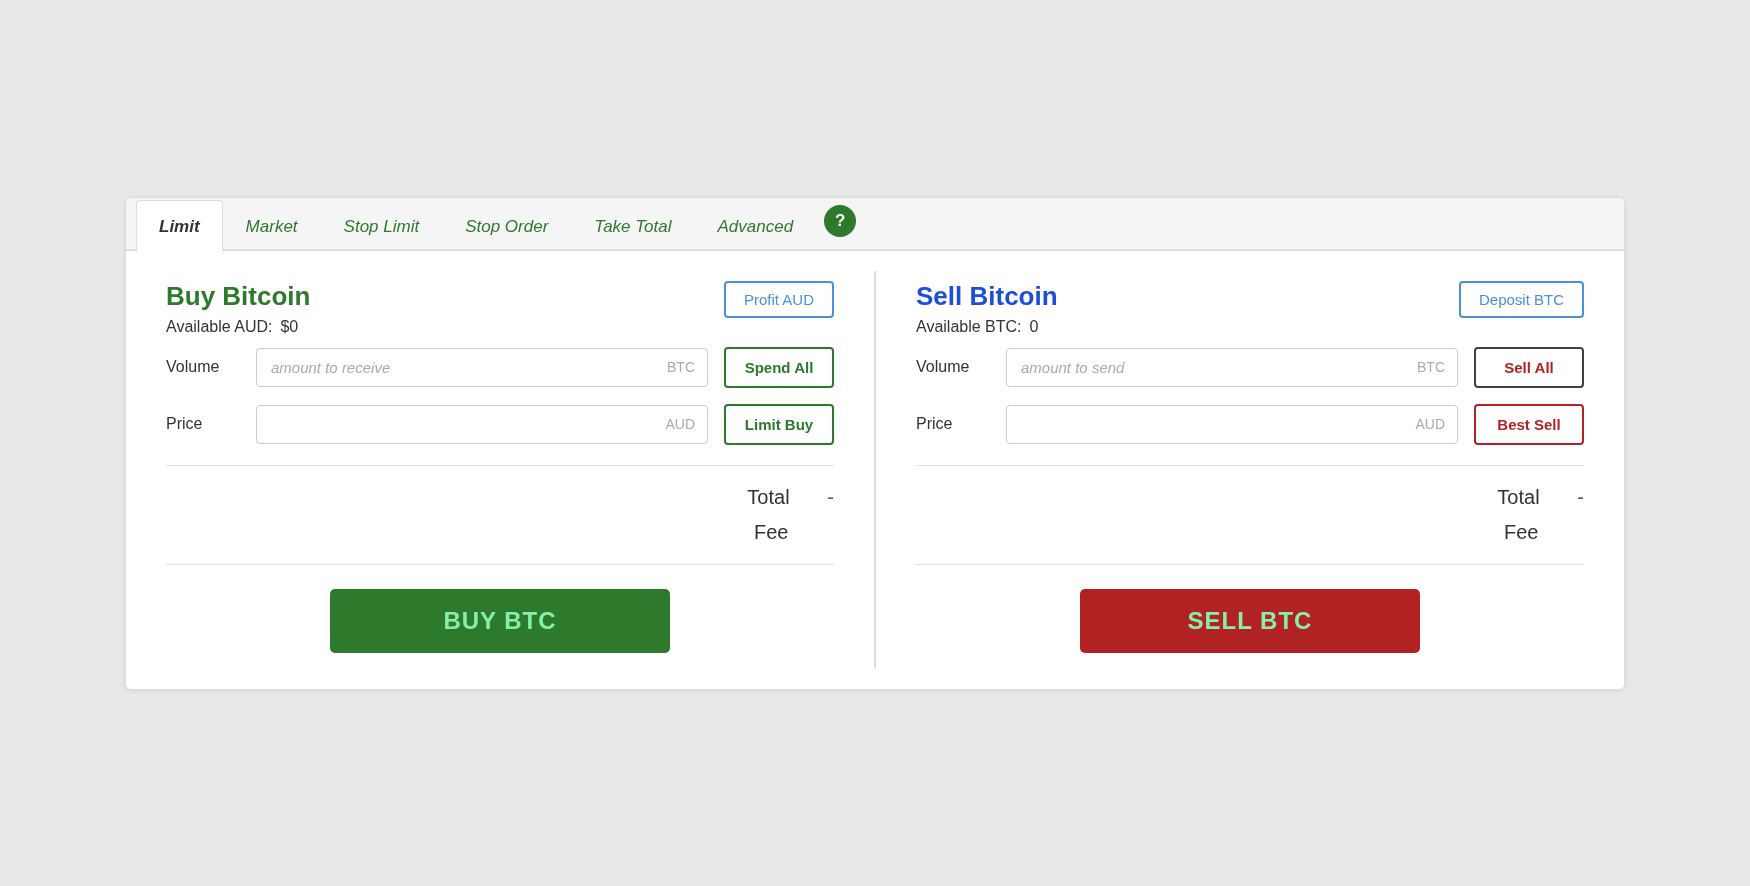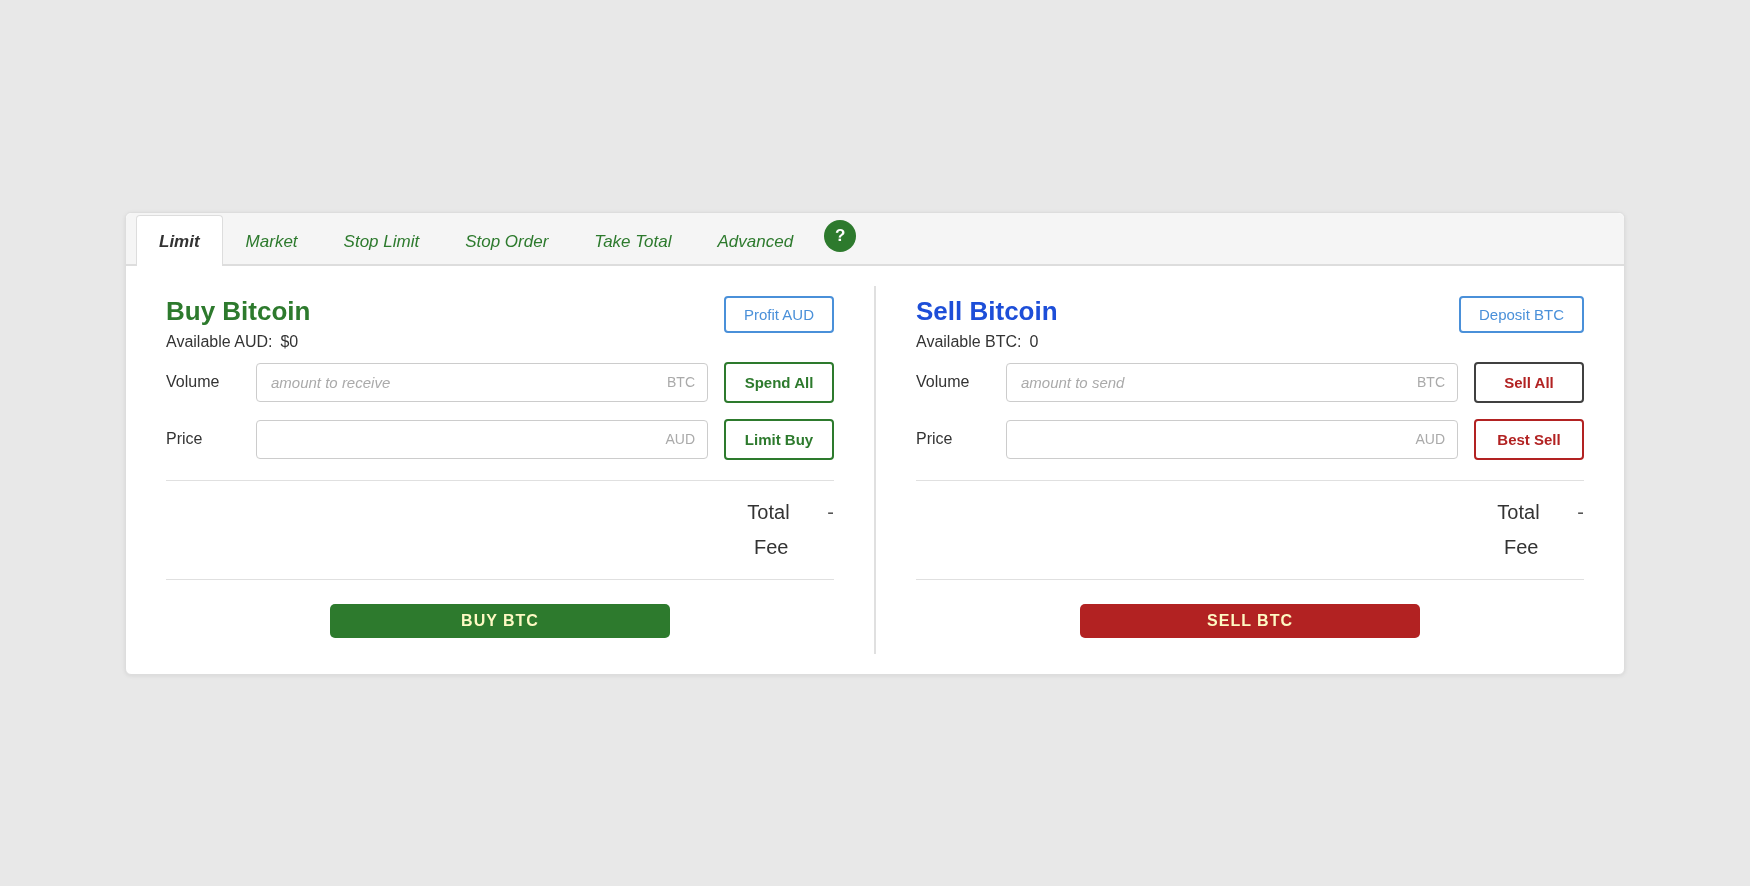--- a/index.html
+++ b/index.html
@@ -242,28 +242,28 @@
 
     
     .submit-row {
       margin-top: 24px;
       display: flex;
       justify-content: center;
     }
 
     .submit-btn {
       width: 340px;
-      padding: 8px;
-      font-size: 16px;
+      padding: 18px;
+      font-size: 24px;
       font-weight: 700;
       letter-spacing: 1px;
       border: none;
       border-radius: 5px;
       cursor: pointer;
-      color: #fef9c3;
+      color: #86efac;
       text-transform: uppercase;
     }
 
     .btn-buy-btc { background: #2d7a2d; }
 
     .btn-sell-btc { background: #b22222; }
   </style>
 </head>
 <body>
 

